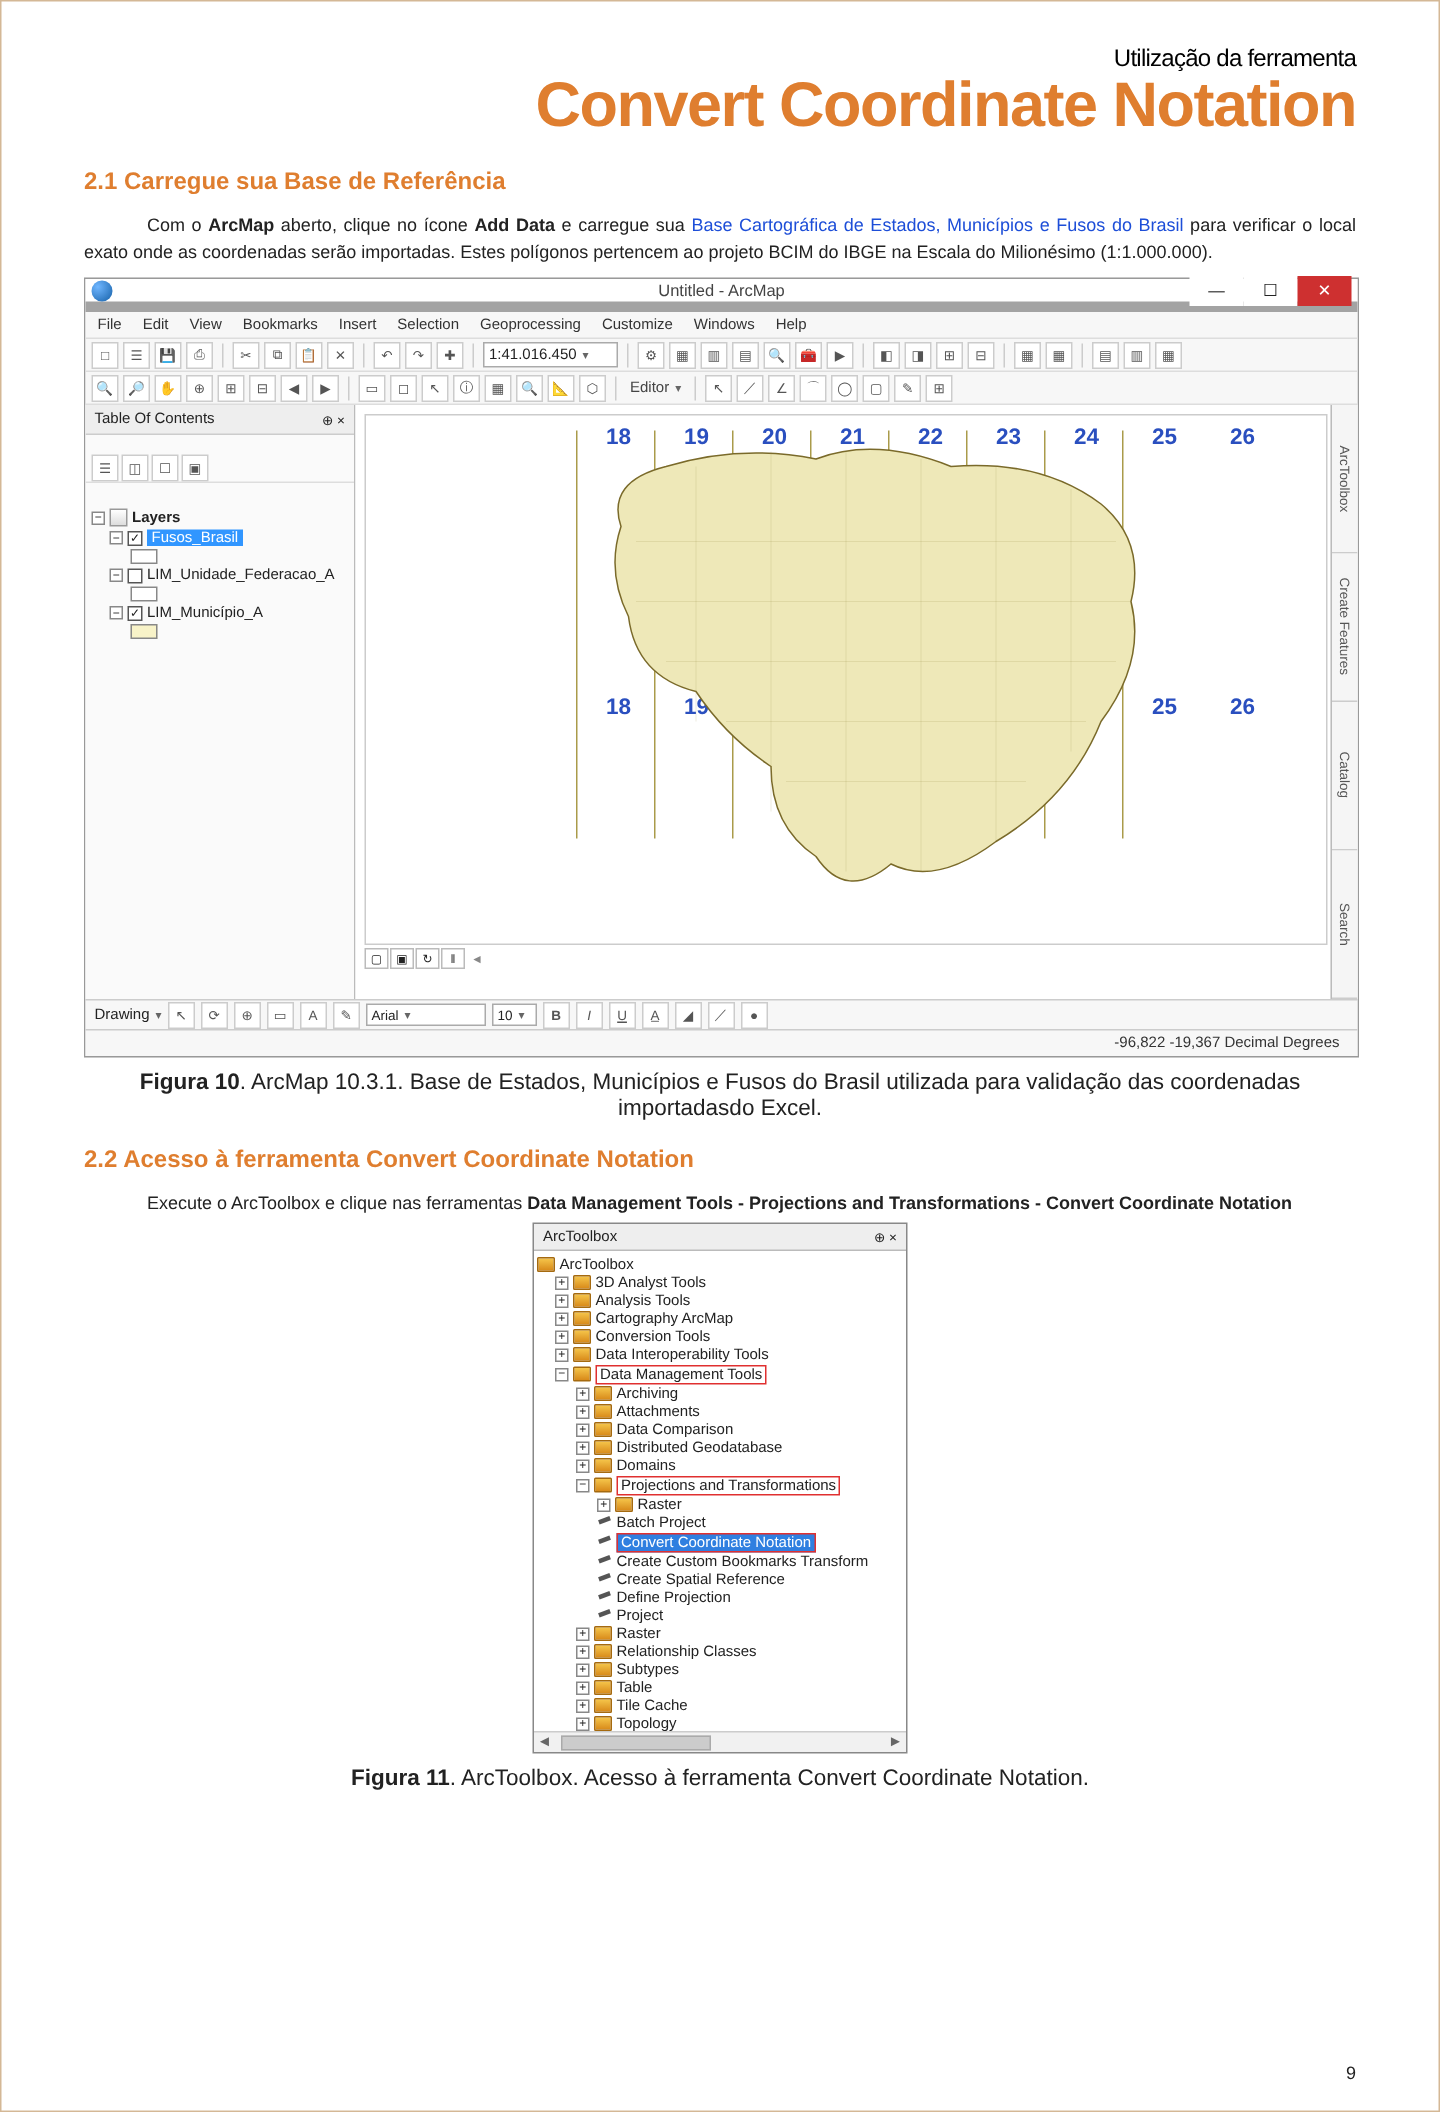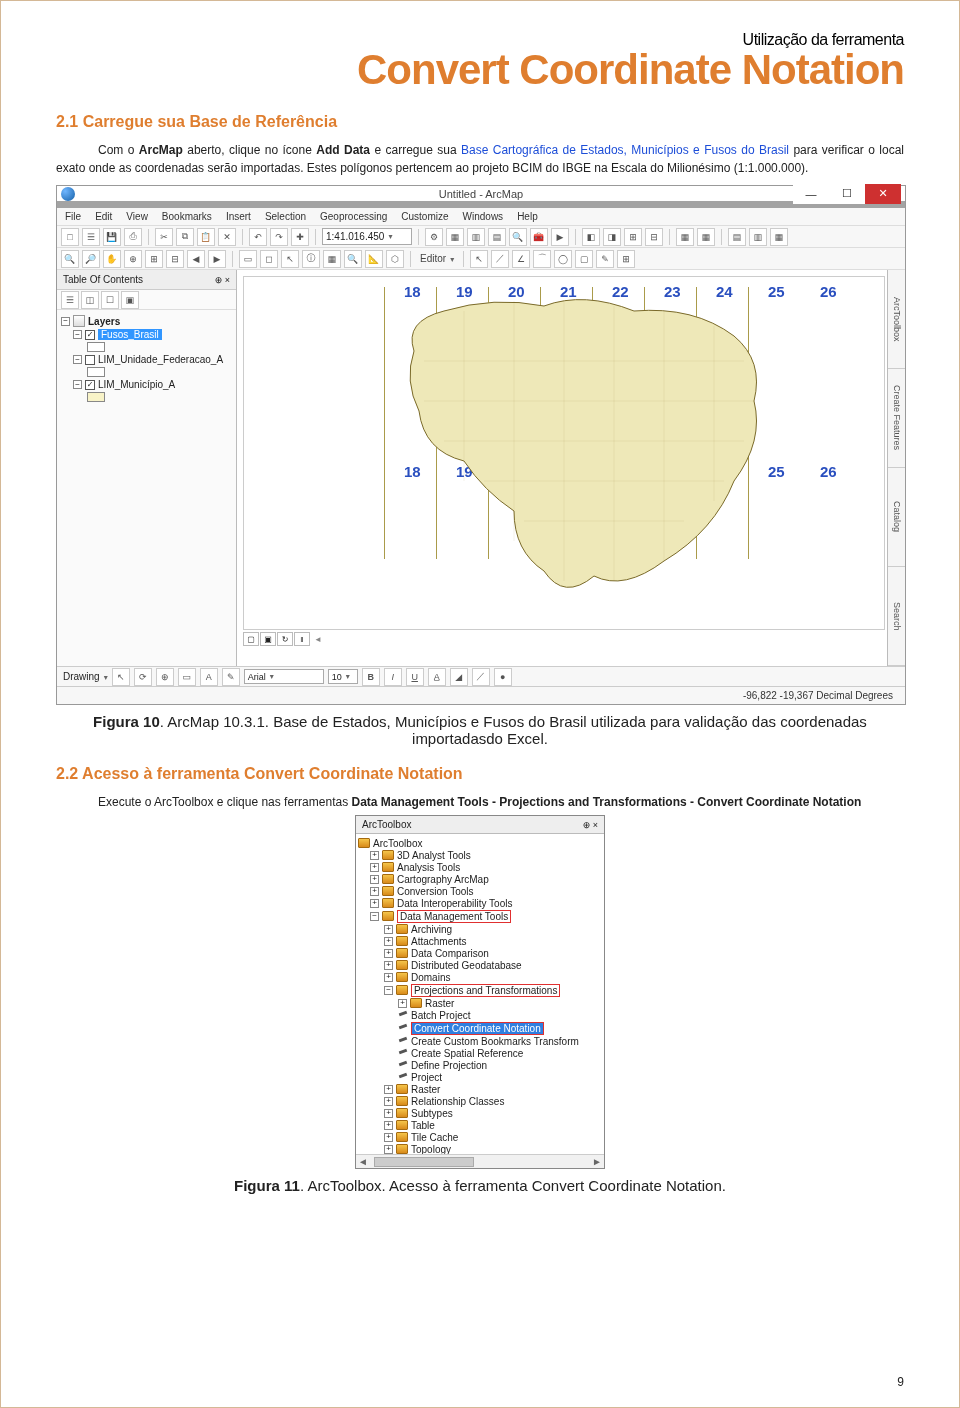--- a/index.html
+++ b/index.html
@@ -57,21 +57,21 @@
   .win-close { background: #ce3030; color: #fff; }
   .menubar { height: 18px; display: flex; align-items: center; gap: 14px; padding: 0 8px; background: #f7f7f7; border-bottom: 1px solid #ddd; color: #333; }
   .toolbar { height: 22px; display: flex; align-items: center; gap: 3px; padding: 0 4px; background: #f7f7f7; border-bottom: 1px solid #ddd; overflow: hidden;}
   .tbtn { width: 18px; height: 18px; border: 1px solid #ccc; background: #fff; display:inline-flex; align-items:center; justify-content:center; font-size:9px; color:#555; }
   .tsep { width: 1px; height: 16px; background: #ccc; margin: 0 3px; }
   .scale-input { width: 90px; height: 17px; border:1px solid #aaa; background:#fff; font-size:10px; padding:0 3px; display:inline-flex; align-items:center;}
   .dropdown-arrow::after { content:"▾"; font-size:8px; margin-left:4px; color:#666;}
   .editor-label { font-size:10px; color:#444; padding:0 3px;}
 
   .arcmap-body { flex:1; display:flex; overflow:hidden; background:#fff;}
-  .toc-panel { width: 180px; border-right: 1px solid #bbb; background:#fafafa; display:flex; flex-direction:column;}
+  .toc-panel { width: 180px; border-right: 1px solid #bbb; background:#fafafa; display:flex; flex-direction:column;gap:12px;}
   .toc-header { height: 20px; background:#eee; border-bottom:1px solid #ccc; padding:0 6px; display:flex; align-items:center; font-size:10px;}
   .toc-icons { height: 20px; display:flex; align-items:center; gap:2px; padding: 0 4px; border-bottom:1px solid #ddd;}
   .toc-tree { flex:1; padding: 4px 4px; font-size:10px; color:#222;}
   .tree-row { display:flex; align-items:center; gap:3px; padding:1px 0;}
   .tree-indent1 { padding-left: 12px;}
   .tree-indent2 { padding-left: 26px;}
   .box-exp { width:9px; height:9px; border:1px solid #888; display:inline-flex; align-items:center; justify-content:center; font-size:8px; line-height:1; background:#fff;}
   .chk { width:10px; height:10px; border:1px solid #555; background:#fff; display:inline-flex; align-items:center; justify-content:center; font-size:8px;}
   .layer-sel { background:#3196ff; color:#fff; padding:0 3px;}
   .swatch { width:18px; height:10px; border:1px solid #888; display:inline-block;}

